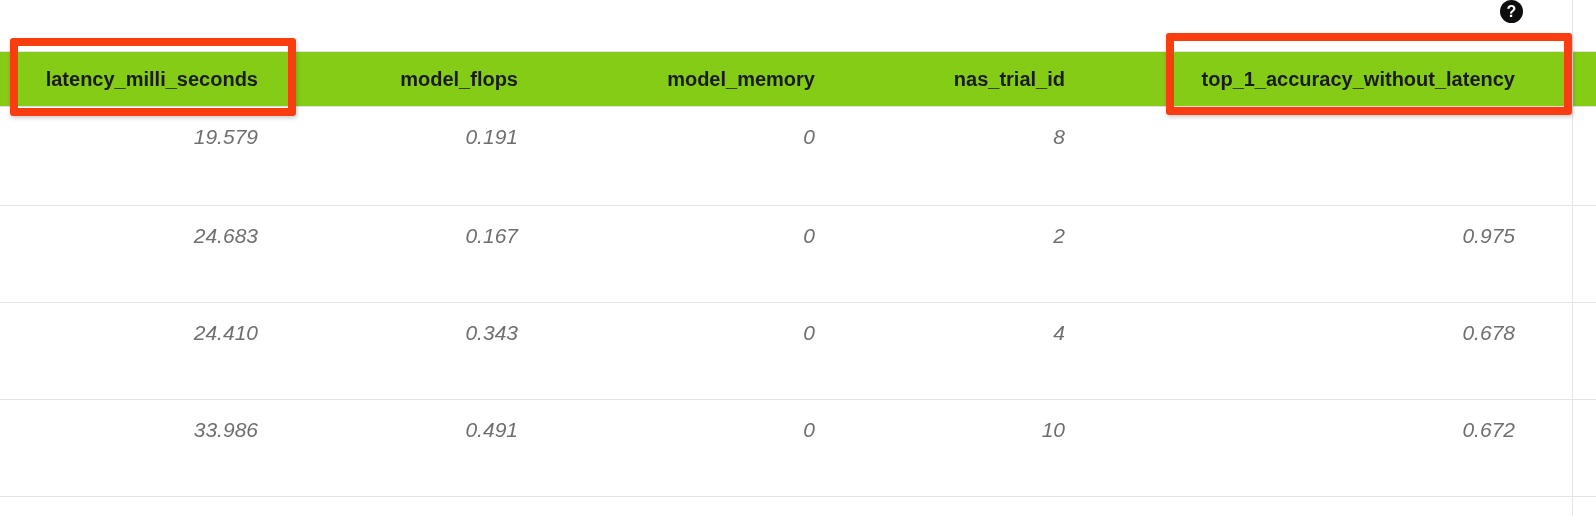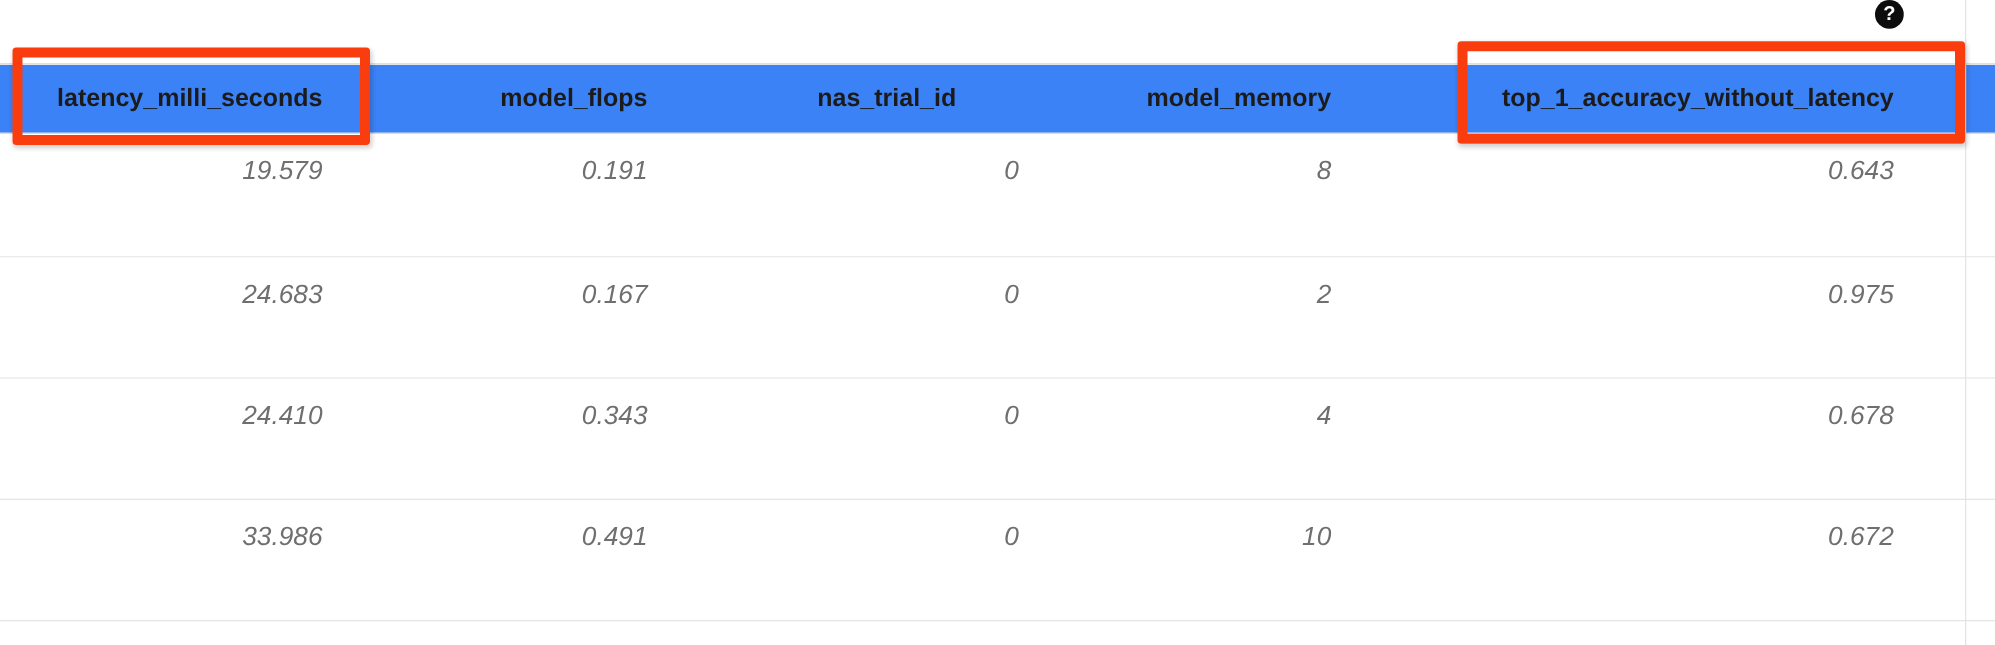--- a/index.html
+++ b/index.html
@@ -9,21 +9,21 @@
   }
   
   .help-btn{
     position:absolute;left:1500px;top:0px;width:23px;height:23px;border-radius:50%;
     background:#0d0d0d;color:#ffffff;display:flex;align-items:center;justify-content:center;
     font-weight:bold;font-size:16px;line-height:1;cursor:pointer;user-select:none;
   }
   
   .datatable{position:absolute;left:0;top:51px;width:1596px;}
   .thead{
-    display:flex;align-items:center;height:56px;background:#3b82f6;
+    display:flex;align-items:center;height:56px;background:#84cc16;
     border-top:1px solid #e4e4e4;border-bottom:1px solid #e0e0e0;box-sizing:border-box;
   }
   .th{
     font-weight:bold;font-size:20px;color:#1b1b1b;text-align:right;
     box-sizing:border-box;white-space:nowrap;overflow:hidden;
   }
   .trow{
     display:flex;align-items:flex-start;border-bottom:1px solid #e4e4e4;
     box-sizing:border-box;background:#ffffff;font-style:italic;
   }
@@ -55,32 +55,31 @@
 <div class="page">
 
   <div class="help-btn">
     <span>?</span>
   </div>
 
   <div class="datatable">
     <div class="thead">
       <div class="th c0">latency_milli_seconds</div>
       <div class="th c1">model_flops</div>
+      <div class="th c2">model_memory</div>
       <div class="th c3">nas_trial_id</div>
-      <div class="th c2">model_memory</div>
       <div class="th c4">top_1_accuracy_without_latency</div>
       <div class="th c5"></div>
     </div>
 
     <div class="trow r0">
       <div class="td c0">19.579</div>
       <div class="td c1">0.191</div>
       <div class="td c2">0</div>
       <div class="td c3">8</div>
-      <div class="td c4">0.643</div>
       <div class="td c5"></div>
     </div>
 
     <div class="trow r1">
       <div class="td c0">24.683</div>
       <div class="td c1">0.167</div>
       <div class="td c2">0</div>
       <div class="td c3">2</div>
       <div class="td c4">0.975</div>
       <div class="td c5"></div>

